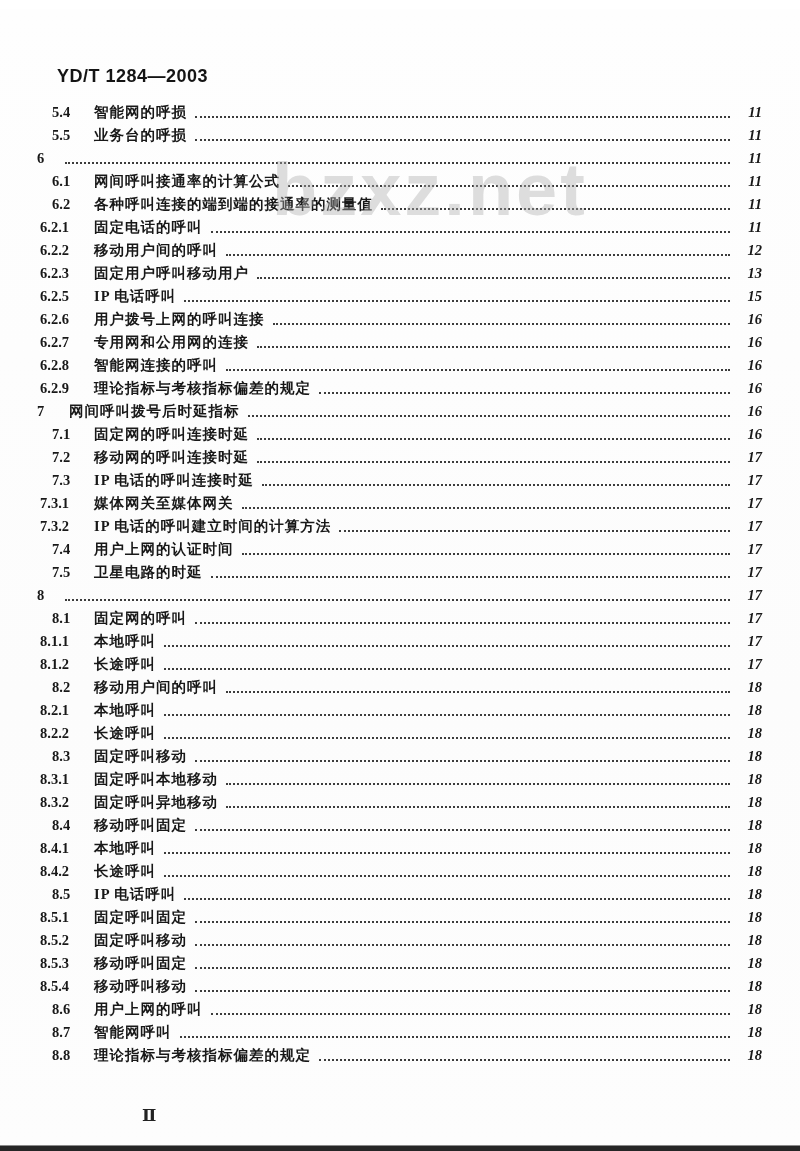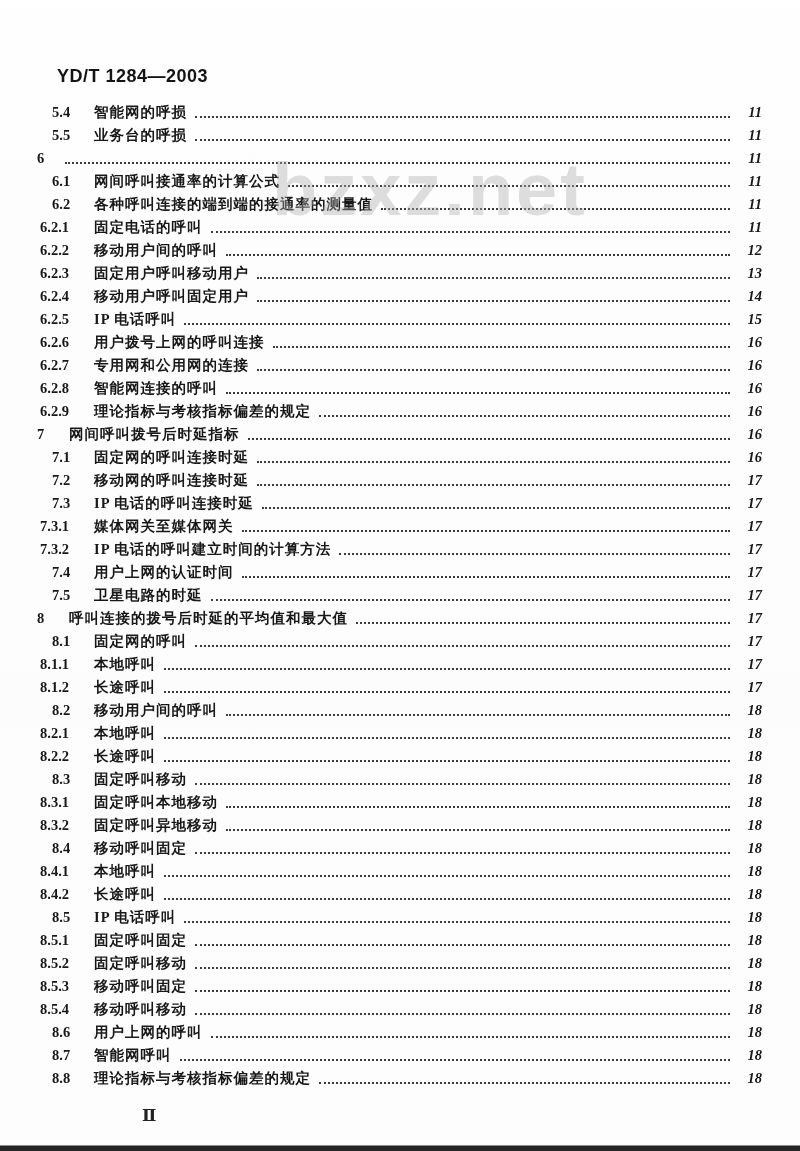--- a/index.html
+++ b/index.html
@@ -155,26 +155,20 @@
         <span class="dots"></span>
         <span class="pg">12</span>
       </div>
       <div class="toc-row level-3">
         <span class="num">6.2.3</span>
         <span class="title">固定用户呼叫移动用户</span>
         <span class="dots"></span>
         <span class="pg">13</span>
       </div>
       <div class="toc-row level-3">
-        <span class="num">6.2.4</span>
-        <span class="title">移动用户呼叫固定用户</span>
-        <span class="dots"></span>
-        <span class="pg">14</span>
-      </div>
-      <div class="toc-row level-3">
         <span class="num">6.2.5</span>
         <span class="title">IP 电话呼叫</span>
         <span class="dots"></span>
         <span class="pg">15</span>
       </div>
       <div class="toc-row level-3">
         <span class="num">6.2.6</span>
         <span class="title">用户拨号上网的呼叫连接</span>
         <span class="dots"></span>
         <span class="pg">16</span>
@@ -240,21 +234,20 @@
         <span class="pg">17</span>
       </div>
       <div class="toc-row level-2">
         <span class="num">7.5</span>
         <span class="title">卫星电路的时延</span>
         <span class="dots"></span>
         <span class="pg">17</span>
       </div>
       <div class="toc-row level-1">
         <span class="num">8</span>
-        <span class="title">呼叫连接的拨号后时延的平均值和最大值</span>
         <span class="dots"></span>
         <span class="pg">17</span>
       </div>
       <div class="toc-row level-2">
         <span class="num">8.1</span>
         <span class="title">固定网的呼叫</span>
         <span class="dots"></span>
         <span class="pg">17</span>
       </div>
       <div class="toc-row level-3">

